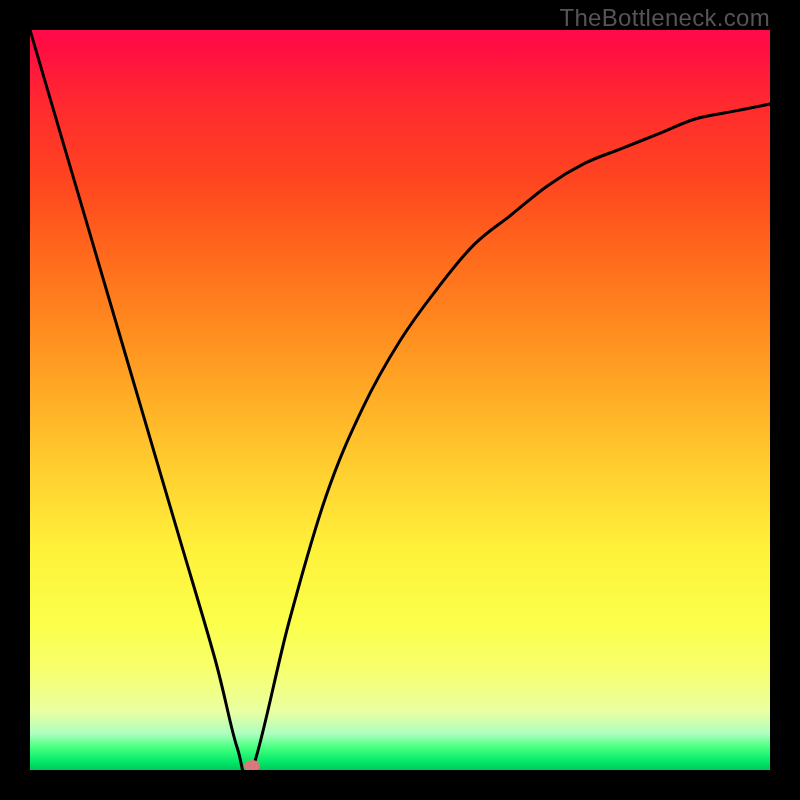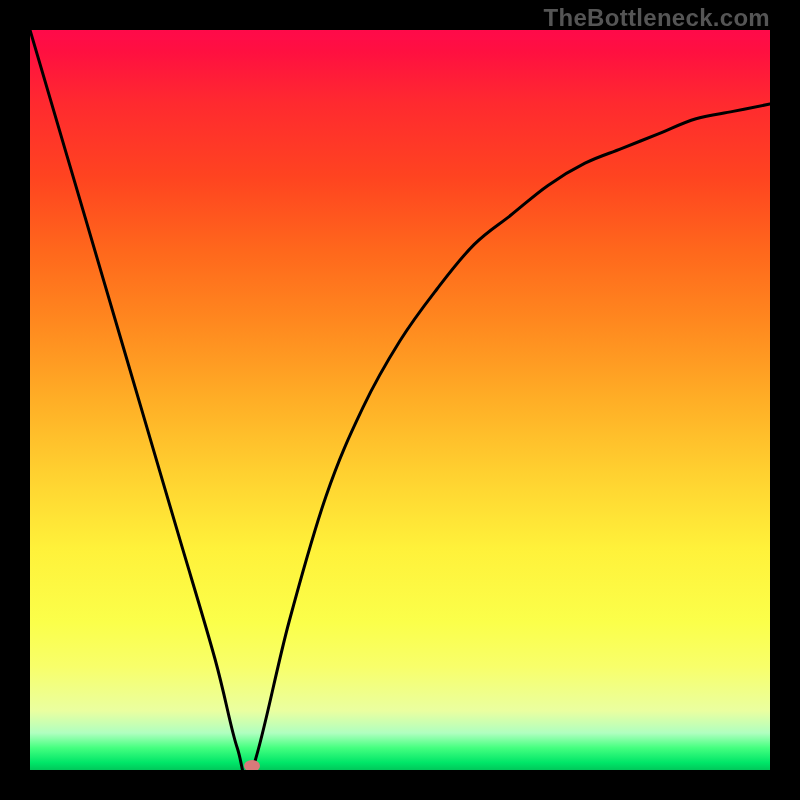--- a/index.html
+++ b/index.html
@@ -52,21 +52,21 @@
   .plot-curve {
     position: absolute;
     inset: 0;
   }
   .watermark {
     position: absolute;
     top: 4px;
     right: 30px;
     color: #555;
     font-size: 24px;
-    font-weight: 700;
+    font-weight: 400;
     letter-spacing: 0.3px;
     text-align: right;
   }
 </style>
 </head>
 <body>
 
 <div class="frame">
 
   <div class="watermark">TheBottleneck.com</div>

